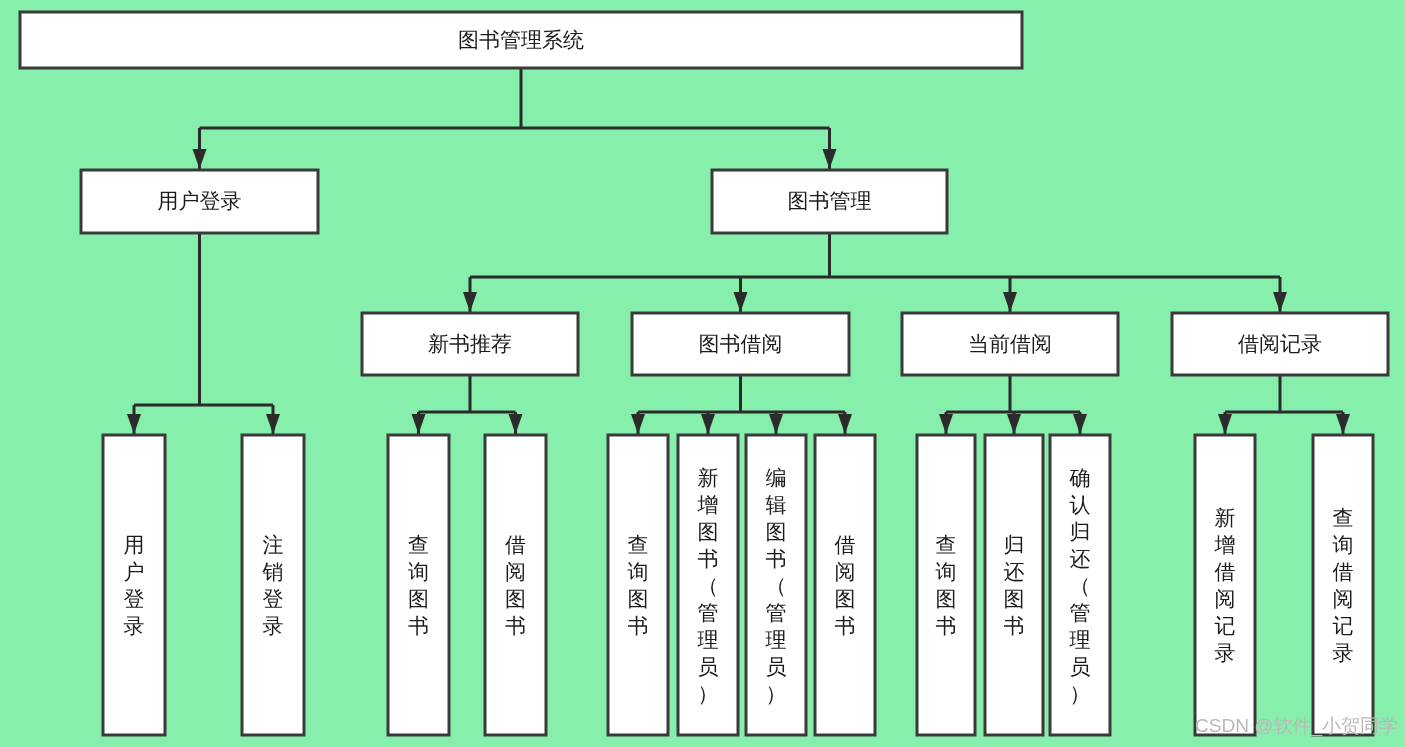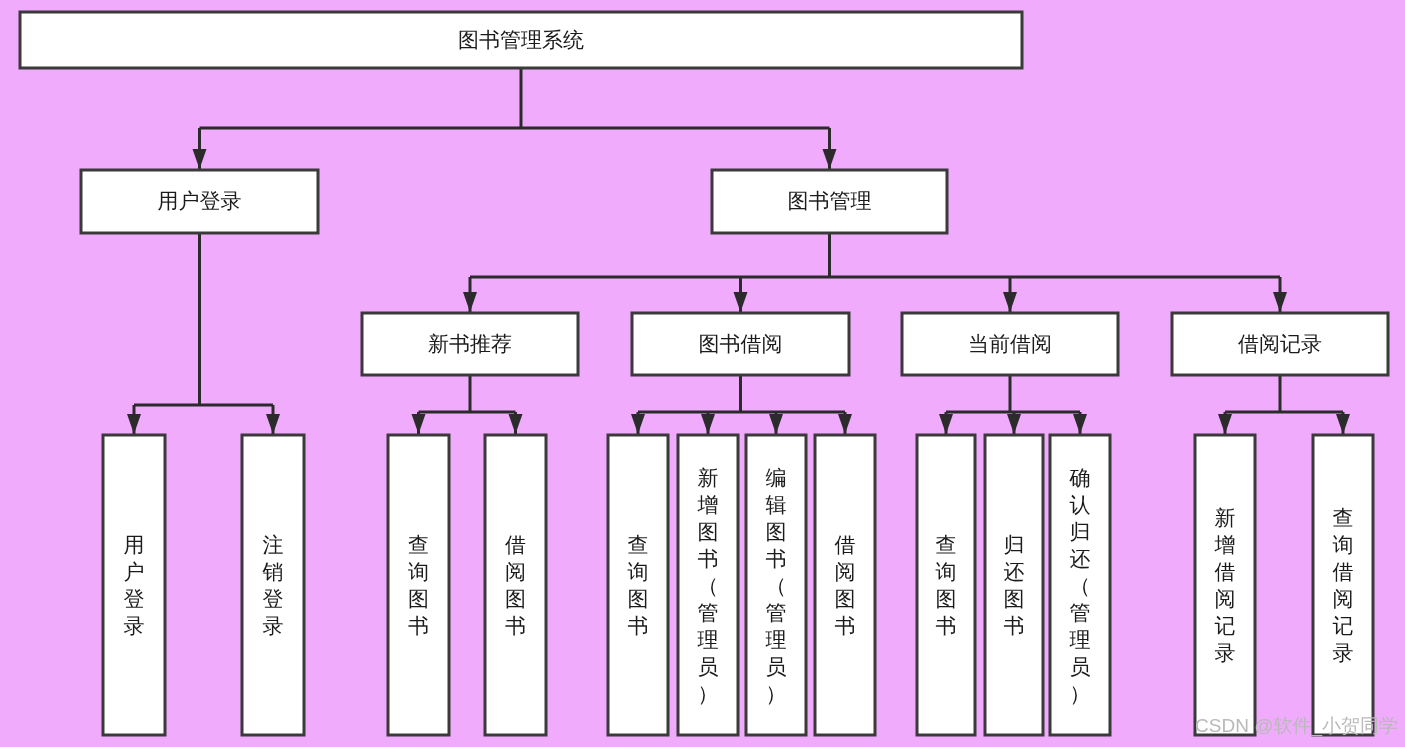--- a/index.html
+++ b/index.html
@@ -10,21 +10,21 @@
   body {
     width: 1405px;
     height: 747px;
     font-family: "Liberation Sans", "DejaVu Sans", sans-serif;
     overflow: hidden;
   }
   #diagram-root {
     position: relative;
     width: 1405px;
     height: 747px;
-    background: #f0abfc;
+    background: #86efac;
   }
   svg.diagram-canvas {
     display: block;
     width: 1405px;
     height: 747px;
   }
   .node-box {
     fill: #ffffff;
     stroke: #3a3a3a;
     stroke-width: 3;

